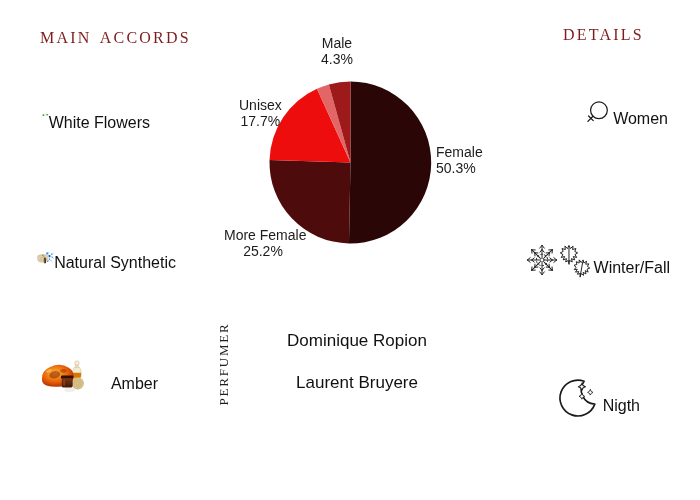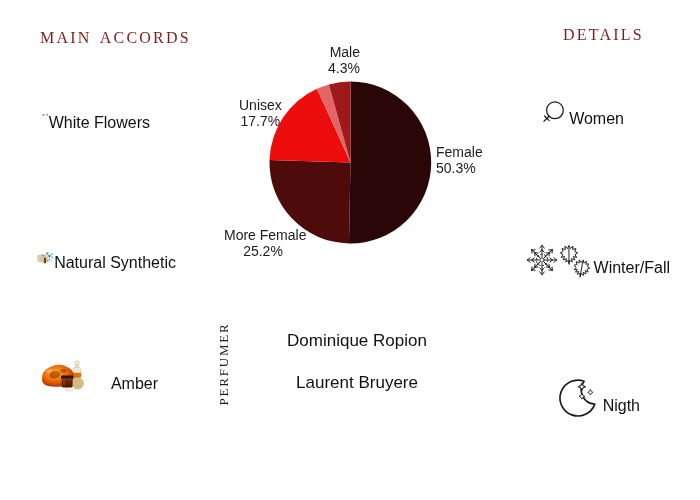--- a/index.html
+++ b/index.html
@@ -11,21 +11,21 @@
               font-size:16px;letter-spacing:2.2px;word-spacing:3px;color:#7f1d1d;white-space:nowrap;}
 
   
   .fig{position:absolute;display:flex;flex-direction:row;align-items:center;}
   .fig .caption{font-size:16px;color:#111;white-space:nowrap;}
 
   
   .pie-svg{position:absolute;left:266px;top:78px;}
   .pie-label{position:absolute;font-size:14px;line-height:15.5px;color:#1c1c1c;white-space:nowrap;}
   .pie-label span{display:block;}
-  .lab-male{left:314px;top:45px;width:46px;text-align:right;}
+  .lab-male{left:314px;top:36px;width:46px;text-align:center;}
   .lab-unisex{left:239px;top:98px;text-align:center;}
   .lab-female{left:436px;top:145px;text-align:left;}
   .lab-morefemale{left:224px;top:228px;width:78px;text-align:center;}
 
   
   .perfumer-title{position:absolute;left:224px;top:364px;transform:translate(-50%,-50%) rotate(-90deg);
                   font-family:"Liberation Serif",serif;font-size:13px;letter-spacing:1.8px;
                   color:#1f1f1f;white-space:nowrap;}
   .perfumer-name{position:absolute;left:267px;width:180px;text-align:center;
                  font-size:17px;color:#111;white-space:nowrap;}
@@ -176,21 +176,21 @@
     <span>More Female</span>
     <span>25.2%</span>
   </div>
 
   <div class="perfumer-title">PERFUMER</div>
   <div class="perfumer-name name-1">Dominique Ropion</div>
   <div class="perfumer-name name-2">Laurent Bruyere</div>
 
   <div class="serif-head" style="left:563px;top:26px;">DETAILS</div>
 
-  <div class="fig" style="left:540px;top:72px;width:84px;">
+  <div class="fig" style="left:584px;top:72px;width:84px;">
     <svg width="80" height="85" viewBox="0 0 80 85" class="icon-stroke" stroke-width="3.4">
       <circle cx="41" cy="31" r="23"></circle>
       <line x1="24.7" y1="47.3" x2="10.6" y2="61.4"></line>
       <line x1="12.6" y1="46.6" x2="25.4" y2="59.4"></line>
     </svg>
     <div class="caption" style="margin-top:8px;">Women</div>
   </div>
 
   <div class="fig" style="left:555px;top:358px;width:85px;">
     <svg width="85" height="80" viewBox="0 0 85 80" class="icon-stroke" stroke-width="3">

